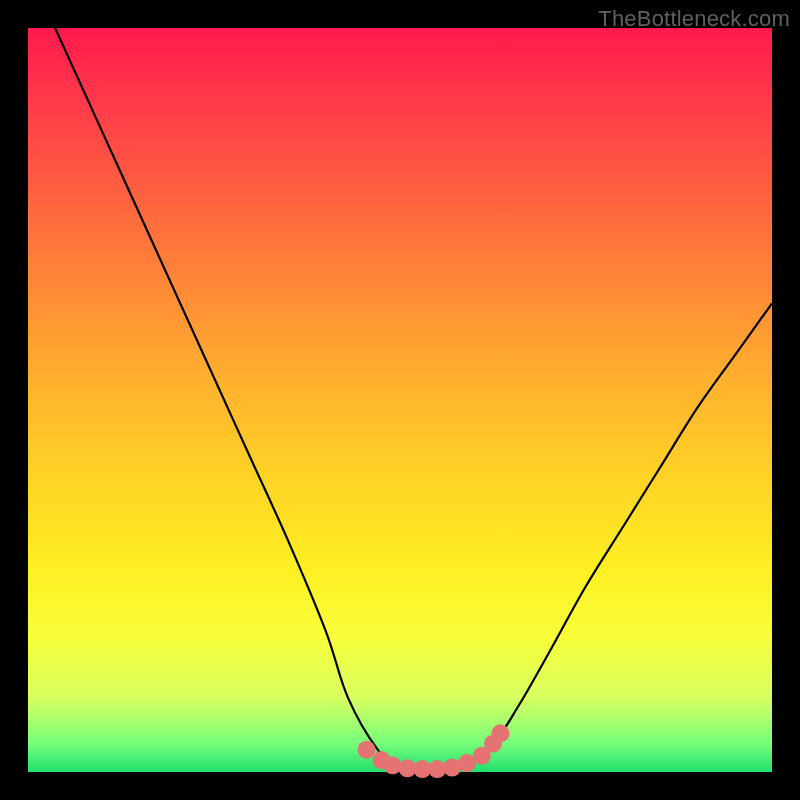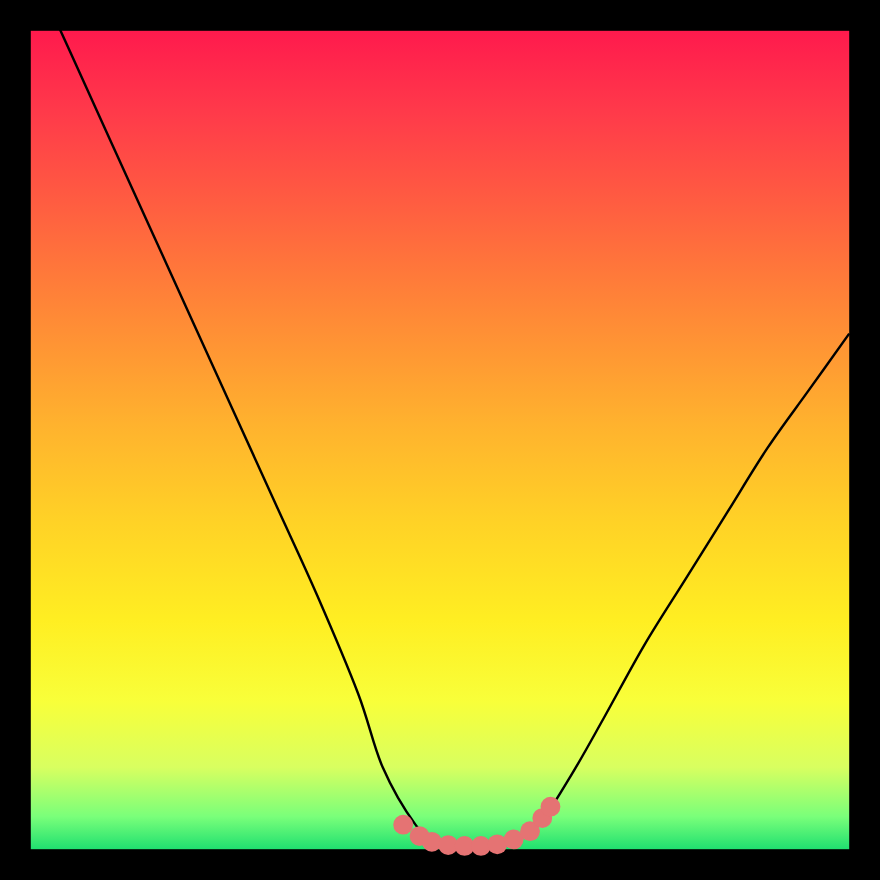--- a/index.html
+++ b/index.html
@@ -53,20 +53,21 @@
     top: 0;
     width: 744px;
     height: 744px;
     overflow: visible;
   }
 </style>
 </head>
 <body>
 
 <div class="frame">
+  <div class="watermark">TheBottleneck.com</div>
   <div class="plot">
     <svg class="curve" viewBox="0 0 744 744" preserveAspectRatio="none">
       <path id="curve-path" fill="none" stroke="#000000" stroke-width="2.2" d="M 0,-59.520000000000095 C 6.2,-45.880000000000074 24.800000000000004,-4.959999999999962 37.2,22.32000000000005 C 49.6,49.600000000000065 62.00000000000001,76.87999999999998 74.4,104.15999999999997 C 86.80000000000001,131.43999999999997 99.19999999999999,158.72 111.6,186 C 124,213.28 136.4,240.55999999999997 148.8,267.84 C 161.20000000000002,295.12 173.6,322.4 186,349.68 C 198.4,376.96000000000004 210.79999999999998,404.24 223.2,431.52000000000004 C 235.6,458.80000000000007 247.99999999999997,484.84000000000003 260.4,513.36 C 272.79999999999995,541.88 287.68,576.6 297.6,602.64 C 307.52000000000004,628.68 311.24,649.76 319.92,669.6 C 328.6,689.44 341,709.9 349.68,721.68 C 358.36,733.4599999999999 362.08,736.56 372,740.28 C 381.92,744 399.28000000000003,744 409.20000000000005,744 C 419.12000000000006,744 422.84,744 431.52,740.28 C 440.2,736.56 451.35999999999996,732.2199999999999 461.28,721.68 C 471.2,711.14 481.12,693.16 491.04,677.04 C 500.96000000000004,660.92 509.64,644.8000000000001 520.8,624.96 C 531.9599999999999,605.12 545.6,579.08 558,558 C 570.4,536.92 582.8000000000001,518.32 595.2,498.48 C 607.6,478.64000000000004 620,458.80000000000007 632.4,438.96000000000004 C 644.8,419.12 657.2,398.04 669.6,379.44 C 682,360.84 694.4,344.71999999999997 706.8,327.35999999999996 C 719.1999999999999,309.99999999999994 737.8,283.96 744,275.28"></path>
       <g id="markers">
           <circle cx="338.52000000000004" cy="721.68" r="9" fill="#e57373"></circle>
           <circle cx="353.4" cy="732.096" r="9" fill="#e57373"></circle>
           <circle cx="364.56" cy="737.304" r="9" fill="#e57373"></circle>
           <circle cx="379.44" cy="740.28" r="9" fill="#e57373"></circle>
           <circle cx="394.32" cy="741.024" r="9" fill="#e57373"></circle>
           <circle cx="409.20000000000005" cy="741.024" r="9" fill="#e57373"></circle>

